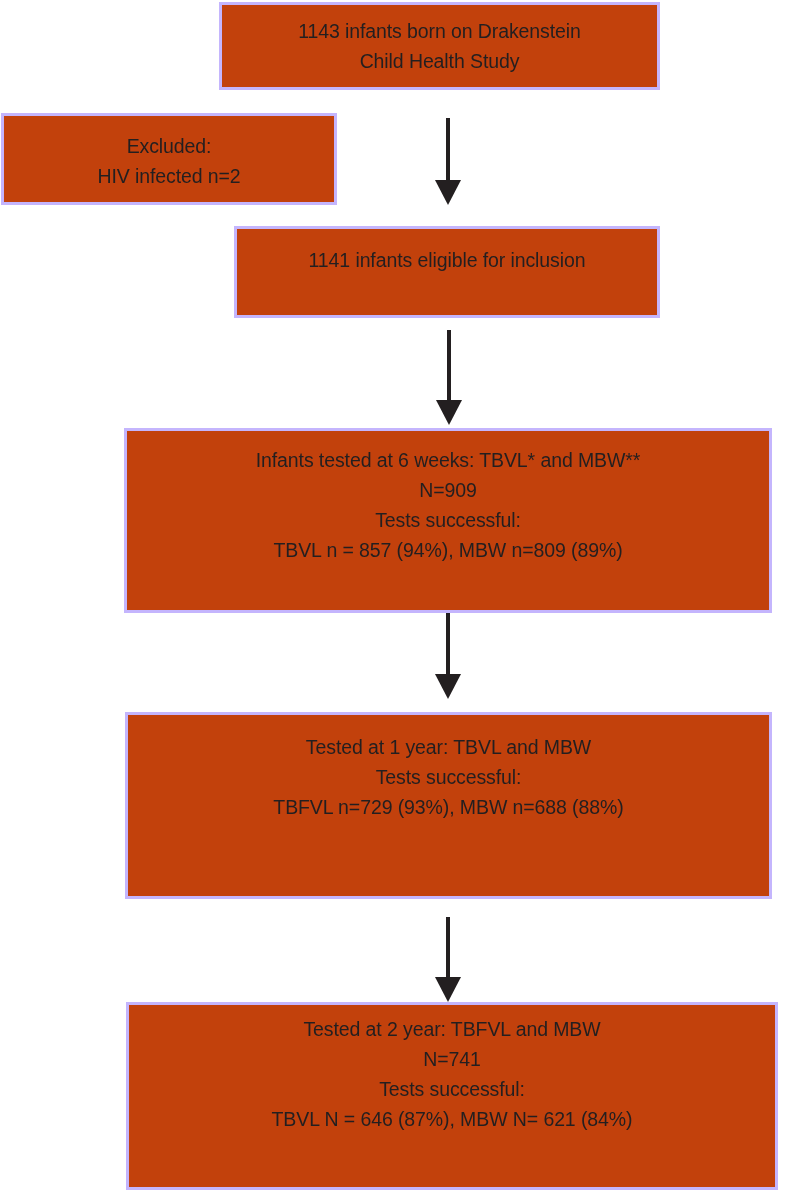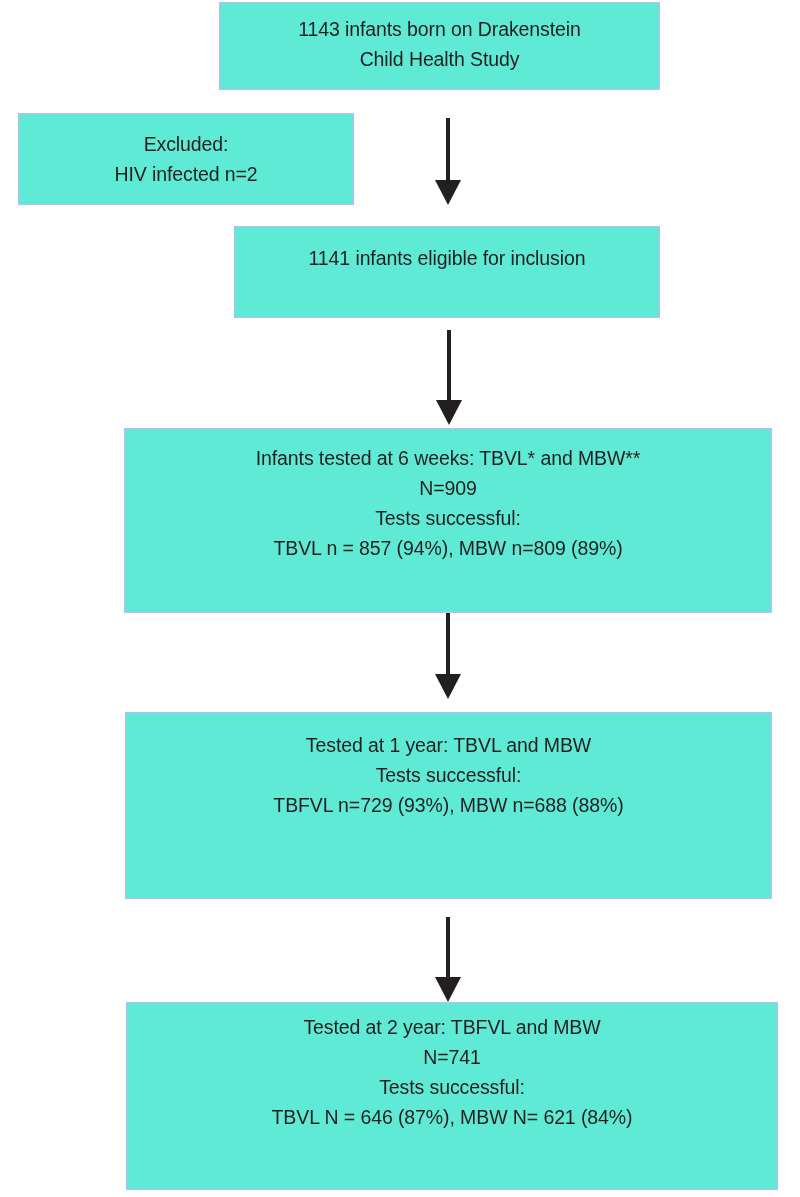--- a/index.html
+++ b/index.html
@@ -15,35 +15,35 @@
   #flow-root {
     position: relative;
     width: 800px;
     height: 1197px;
     background: #ffffff;
     overflow: hidden;
   }
   .flow-box {
     position: absolute;
     box-sizing: border-box;
-    border: 1px solid #c4b5fd;
-    background: #5eead4;
+    border: 3px solid #c4b5fd;
+    background: #c2410c;
     text-align: center;
   }
   .box-text {
     display: block;
     font-size: 19.5px;
     line-height: 30px;
     letter-spacing: -0.1px;
     color: #231f20;
     white-space: nowrap;
   }
   
   #box-origin     { left: 219px; top: 2px;    width: 441px; height: 88px;  padding-top: 11px; }
-  #box-excluded   { left: 18px;   top: 113px;  width: 336px; height: 92px;  padding-top: 15px; }
+  #box-excluded   { left: 1px;   top: 113px;  width: 336px; height: 92px;  padding-top: 15px; }
   #box-eligible   { left: 234px; top: 226px;  width: 426px; height: 92px;  padding-top: 16px; }
   #box-6weeks     { left: 124px; top: 428px;  width: 648px; height: 185px; padding-top: 14px; }
   #box-1year      { left: 125px; top: 712px;  width: 647px; height: 187px; padding-top: 17px; }
   #box-2year      { left: 126px; top: 1002px; width: 652px; height: 188px; padding-top: 9px; }
 
   
   .flow-arrow {
     position: absolute;
     width: 26px;
   }

